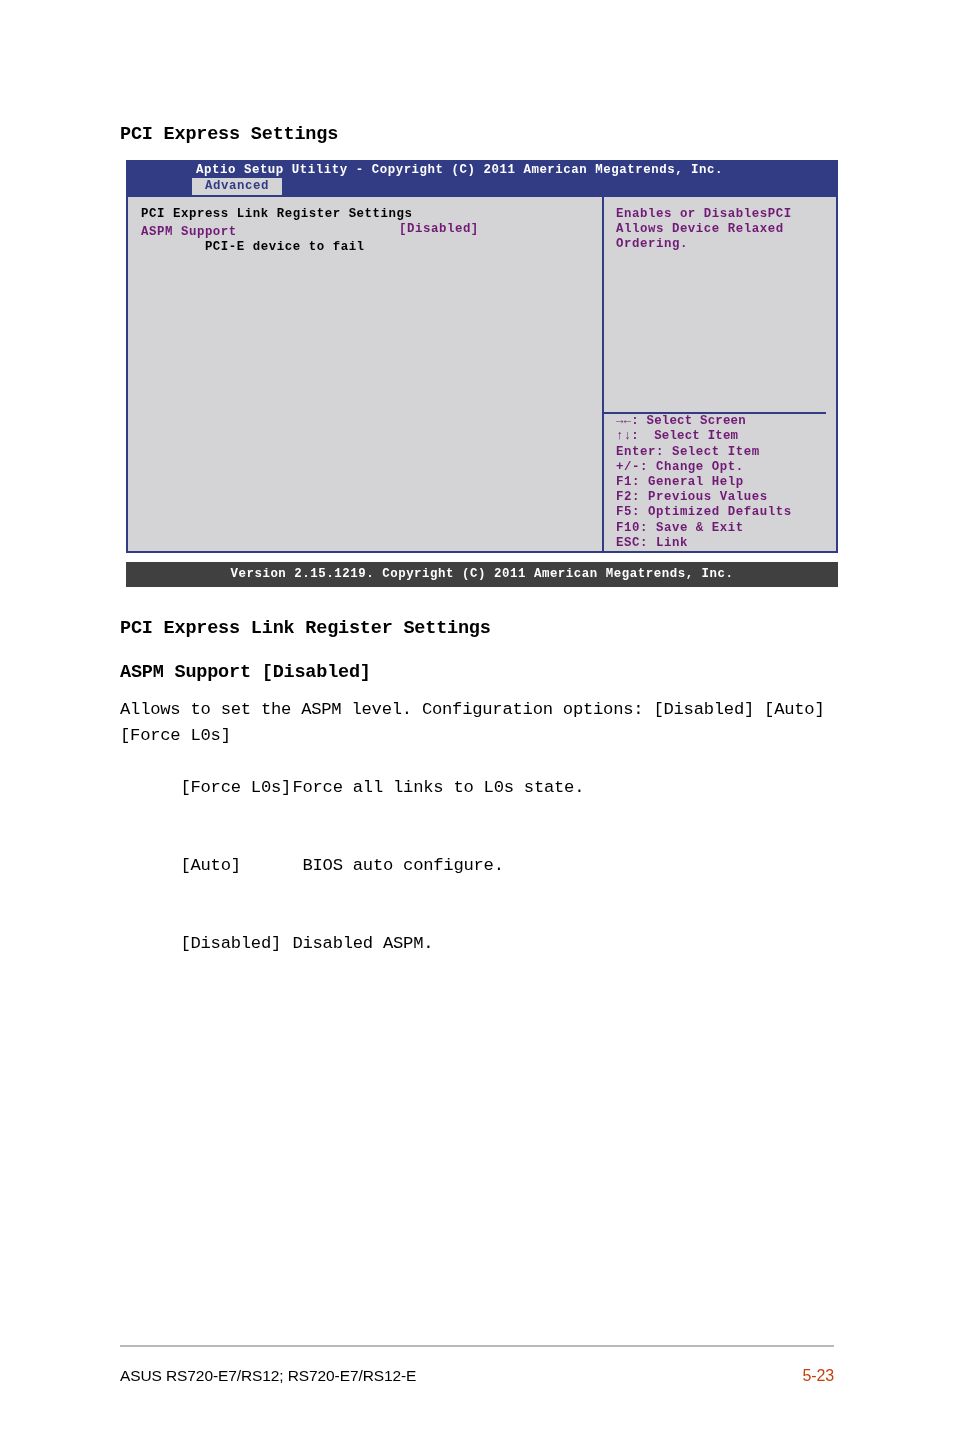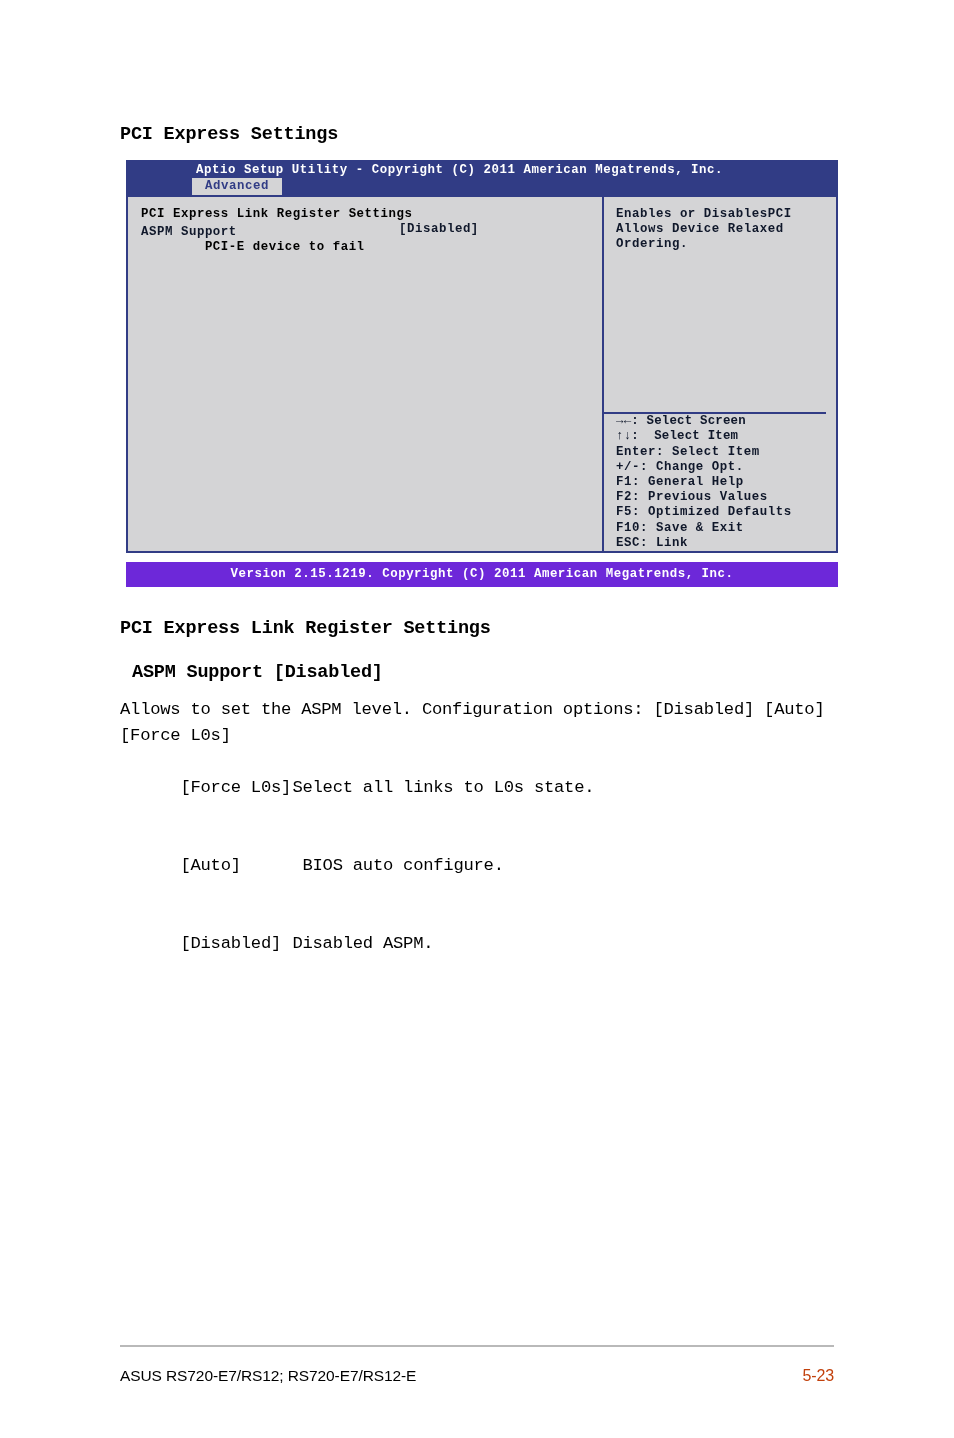--- a/index.html
+++ b/index.html
@@ -26,21 +26,21 @@
     position: absolute;
     font-family: Liberation Mono, monospace;
     font-weight: bold;
     font-size: 18.5px;
     letter-spacing: -0.2px;
     color: #000;
     white-space: nowrap;
   }
   #title-pci-express-settings { left: 120px; top: 124px; }
   #title-link-register        { left: 120px; top: 618px; }
-  #title-aspm-support         { left: 132px; top: 662px; }
+  #title-aspm-support         { left: 120px; top: 662px; }
 
   
   .bios {
     position: absolute;
     left: 126px;
     top: 160px;
     width: 712px;
     font-family: "Liberation Mono", monospace;
   }
 
@@ -97,21 +97,21 @@
 
   .mono {
     font-family: "Liberation Mono", monospace;
     font-size: 12.4px;
     font-weight: bold;
     letter-spacing: 0.55px;
     line-height: 15.2px;
     white-space: pre;
   }
   .c-black { color: #000000; }
-  .c-blue  { color: #0f172a; }
+  .c-blue  { color: #701a75; }
 
   .setting-row {
     position: relative;
     width: 420px;
   }
   .setting-row .sr-value {
     position: absolute;
     left: 258px;
     top: 0;
   }
@@ -125,21 +125,21 @@
   }
   .keys-area {
     margin-top: auto;
     padding-top: 8px;
   }
   .keys-wrap { }
 
   .arrow-line { letter-spacing: 0.2px; }
 
   .bios-footer {
-    background: #6d28d9;
+    background: #404040;
     color: #ffffff;
     font-size: 12.4px;
     font-weight: bold;
     letter-spacing: 0.55px;
     text-align: center;
     padding: 5px 0 6px 0;
     margin-top: 9px;
     white-space: nowrap;
   }
 
@@ -243,21 +243,21 @@
   </div>
 
   <div class="h-section" id="title-link-register">PCI Express Link Register Settings</div>
 
   <div class="h-section" id="title-aspm-support">ASPM Support [Disabled]</div>
 
   <div class="prose">
     <div>Allows to set the ASPM level. Configuration options: [Disabled] [Auto] [Force L0s]</div>
 
     <div class="opt-line">
-      <span class="opt-key">[Force L0s]</span><span>Select all links to L0s state.</span>
+      <span class="opt-key">[Force L0s]</span><span>Force all links to L0s state.</span>
     </div>
 
     <div class="opt-line">
       <span class="opt-key">[Auto]</span><span> BIOS auto configure.</span>
     </div>
 
     <div class="opt-line">
       <span class="opt-key">[Disabled]</span><span>Disabled ASPM.</span>
     </div>
   </div>

